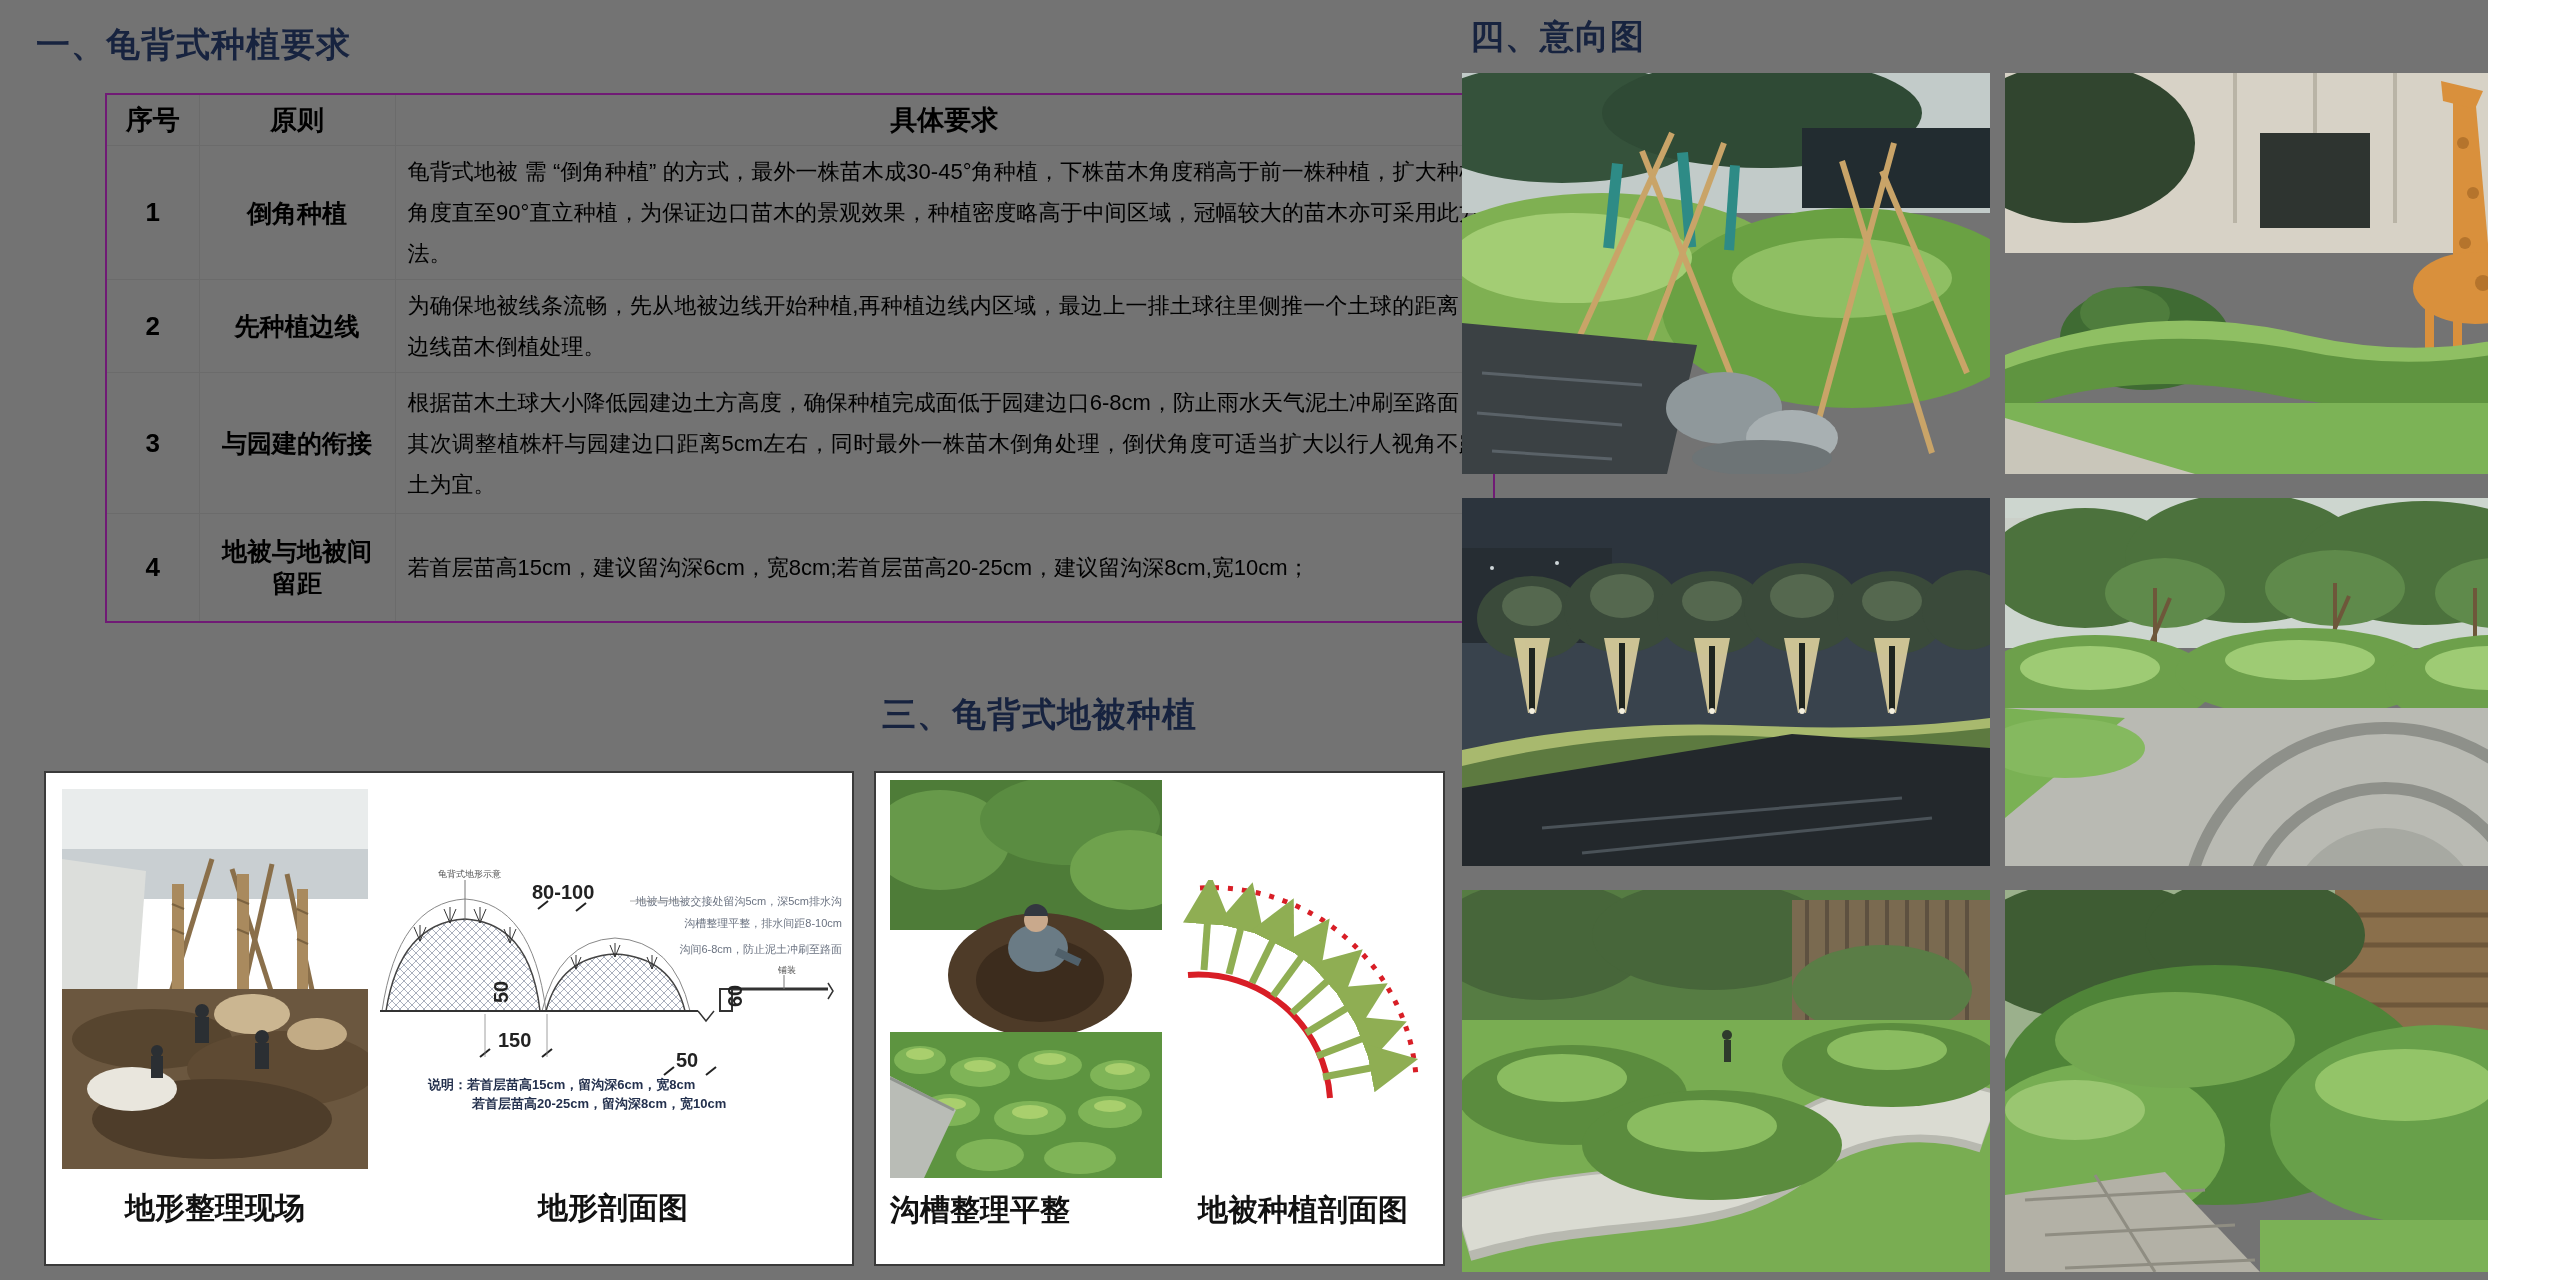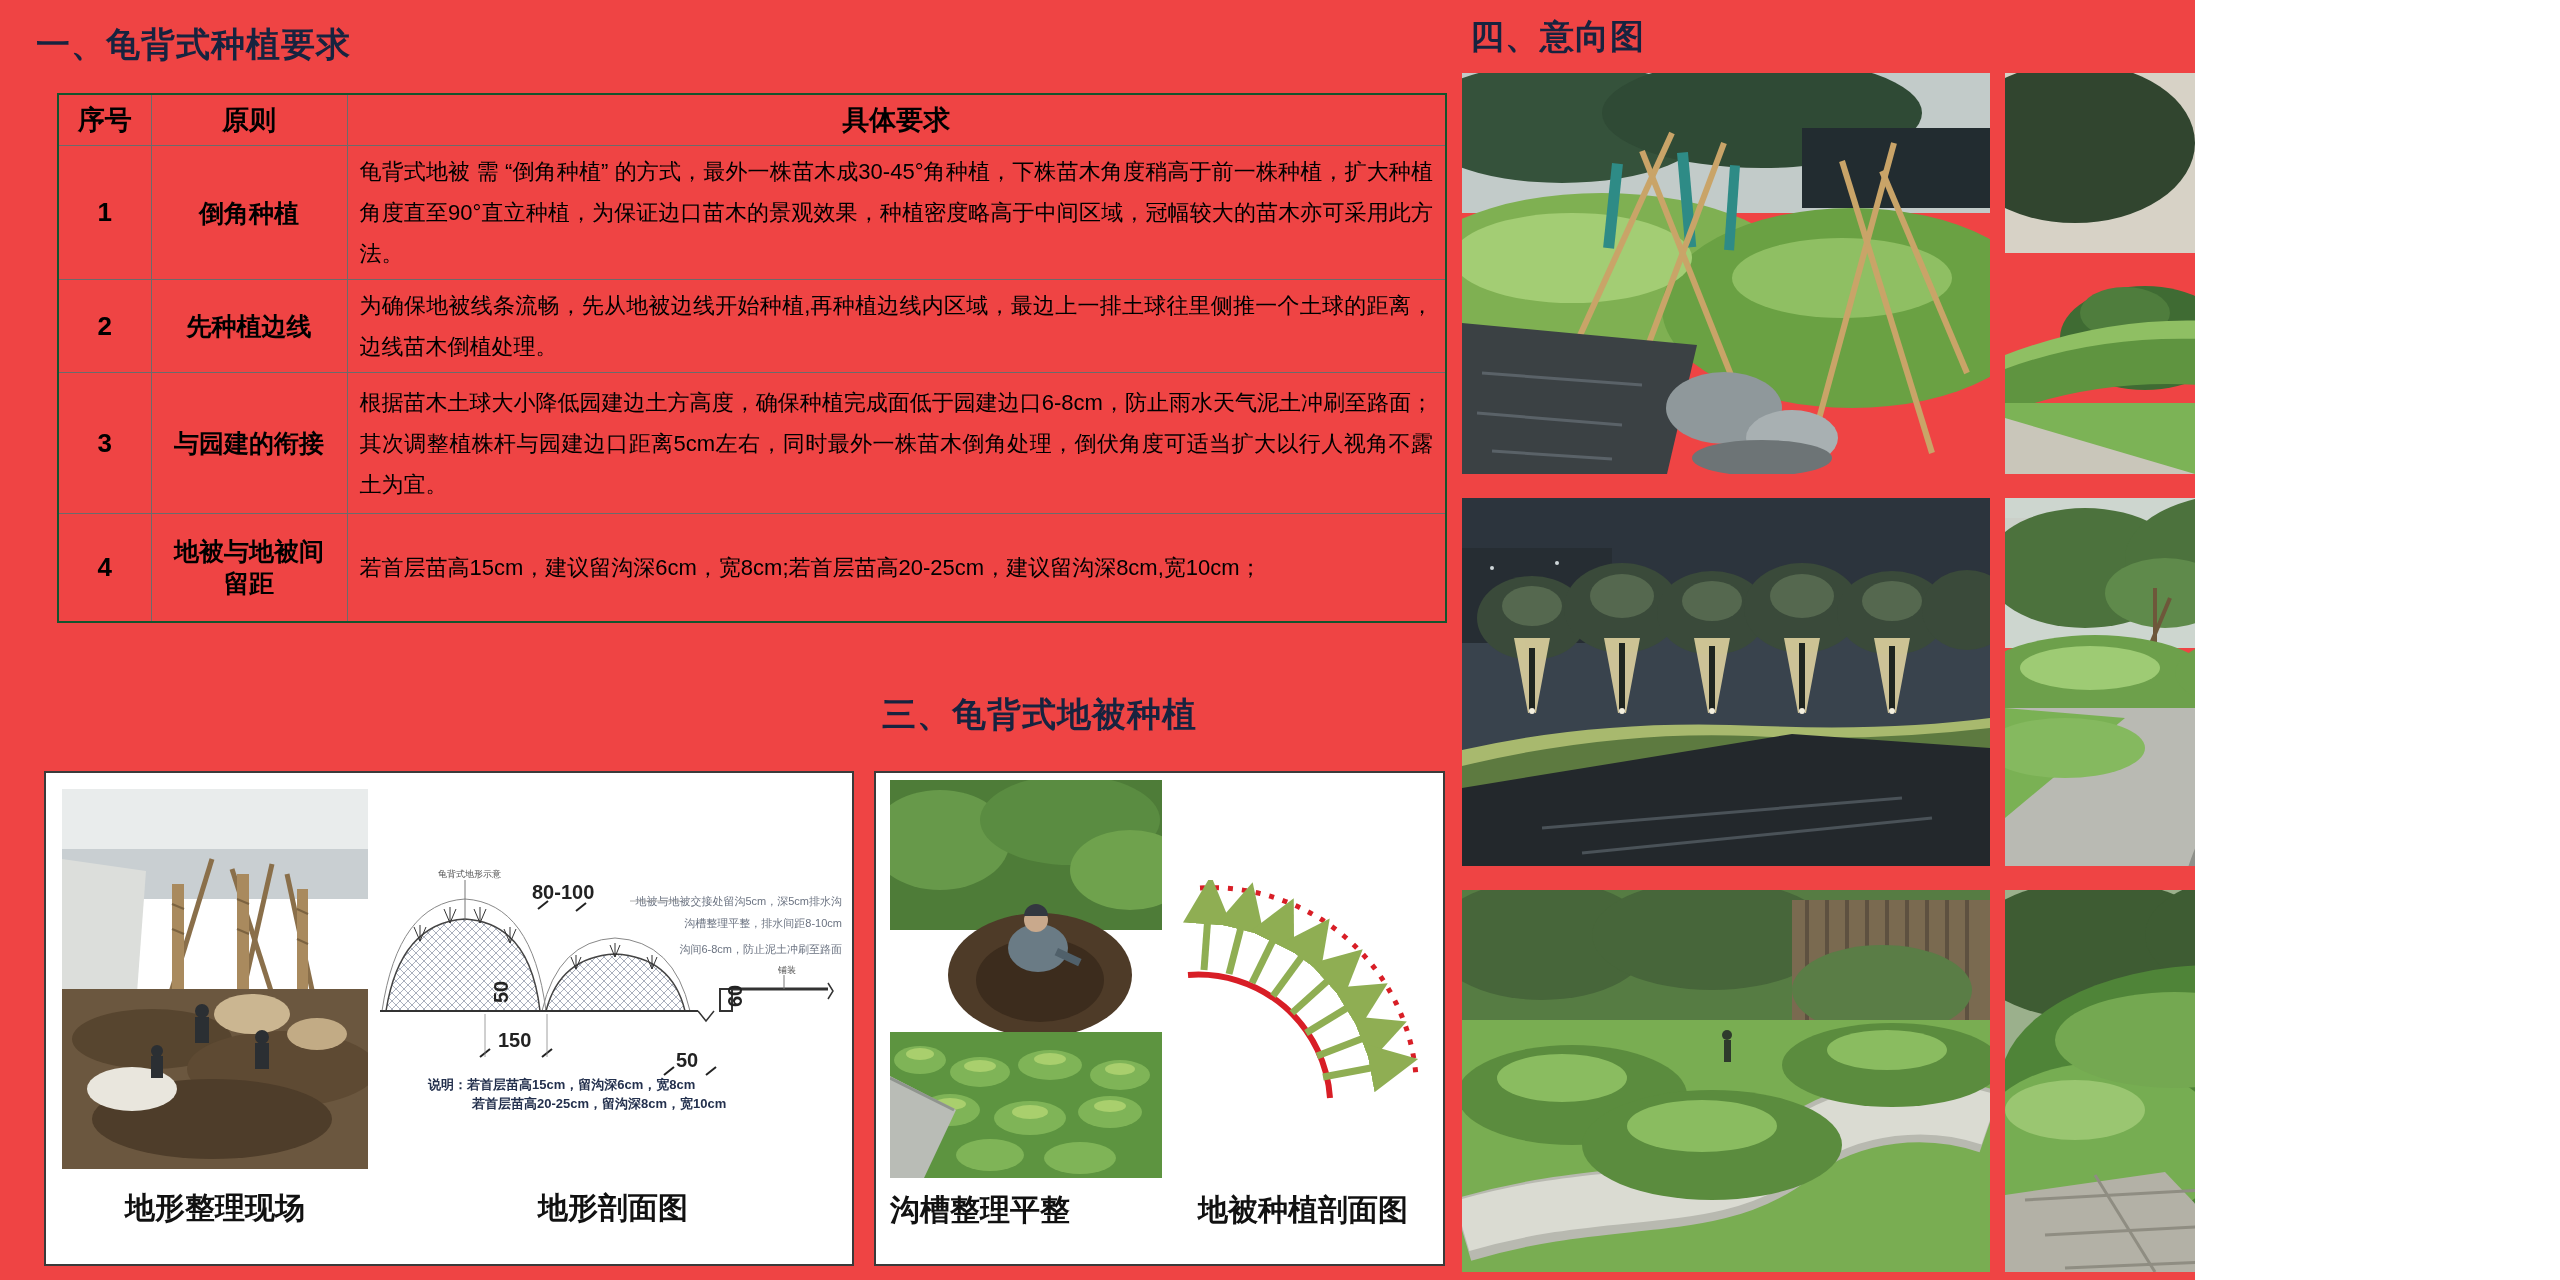--- a/index.html
+++ b/index.html
@@ -1,22 +1,22 @@
 <!DOCTYPE html>
 <html><head>
 <meta charset="utf-8">
 <style>
   html,body{margin:0;padding:0;background:#ffffff;}
-  #page{position:relative;width:2195px;height:1280px;background:#ef4444;overflow:hidden;
+  #page{position:relative;width:2488px;height:1280px;background:#737373;overflow:hidden;
         font-family:"Liberation Sans","DejaVu Sans",sans-serif;color:#000;}
   .sec-title{position:absolute;font-size:34px;font-weight:700;color:#17233f;letter-spacing:1px;white-space:nowrap;}
   
   #req-table{position:absolute;left:57px;top:93px;width:1388px;border-collapse:collapse;table-layout:fixed;}
   #req-table td,#req-table th{border:1px solid #6b6b6b;vertical-align:middle;}
-  #req-table{border:2px solid #14532d;}
+  #req-table{border:2px solid #701a75;margin-left:48px;}
   #req-table th{font-size:27px;font-weight:700;text-align:center;height:50px;padding:0;}
   .col-no{width:93px;}
   .col-pr{width:196px;}
   .col-rq{width:1099px;}
   td.no{font-size:26px;font-weight:700;text-align:center;}
   td.pr{font-size:25px;font-weight:700;text-align:center;padding:0 18px;line-height:32px;}
   td.rq{font-size:22px;line-height:41px;vertical-align:top;padding:5px 12px;text-align:justify;}
   .h1{height:100px;} .h2{height:73px;} .h3{height:141px;} .h4{height:108px;}
   
   .frame{position:absolute;border:2px solid #3a3a3a;background:#fff;}

